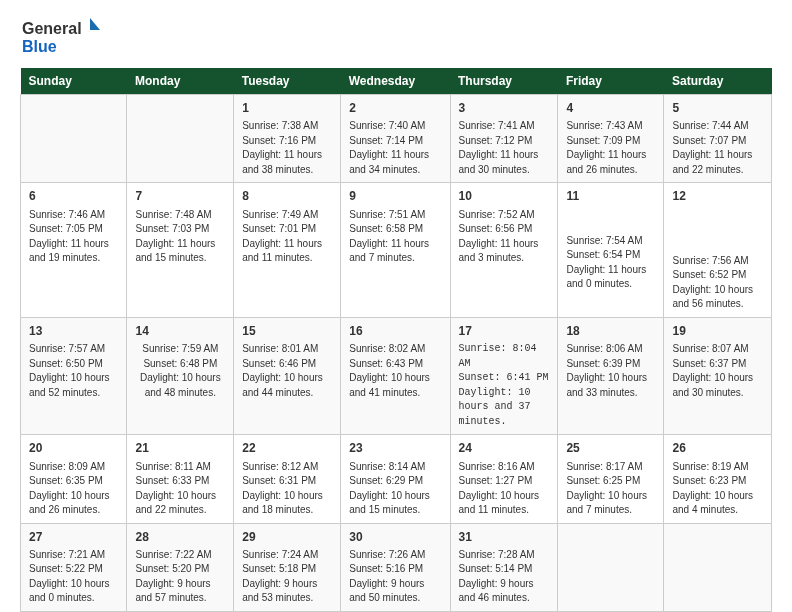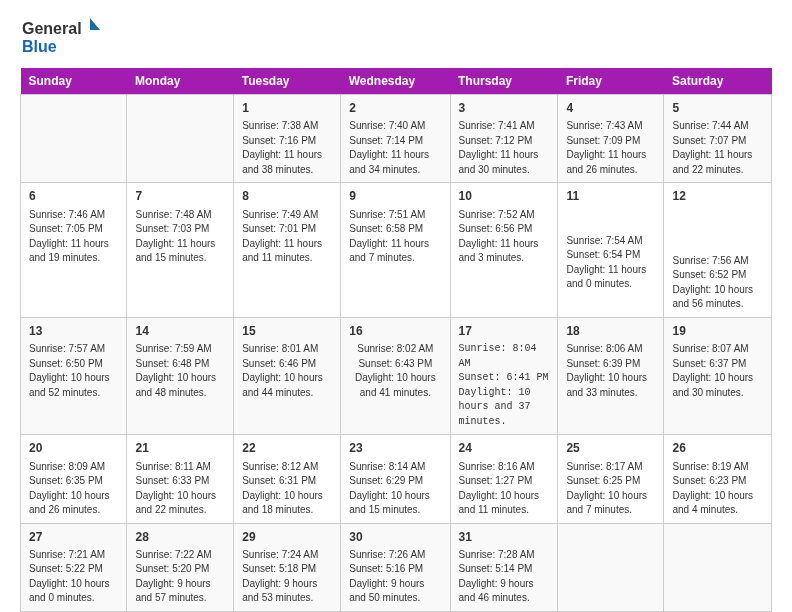--- a/index.html
+++ b/index.html
@@ -32,21 +32,21 @@
     .subtitle {
       font-size: 14px;
       color: #555;
     }
     table {
       width: 100%;
       border-collapse: collapse;
       font-size: 11px;
     }
     thead tr th {
-      background-color: #a21caf;
+      background-color: #14532d;
       color: #fff;
       padding: 6px 8px;
       text-align: left;
       font-size: 12px;
       font-weight: 600;
     }
     tbody tr td {
       border: 1px solid #ccc;
       padding: 5px 8px;
       vertical-align: top;
@@ -182,33 +182,33 @@
       </tr>
       <tr>
         <td>
           <span class="day-num">13</span>
           <div class="cell-info" style="white-space: pre-line;">Sunrise: 7:57 AM
 Sunset: 6:50 PM
 Daylight: 10 hours and 52 minutes.</div>
         </td>
         <td>
           <span class="day-num">14</span>
-          <div class="cell-info" style="white-space: pre-line;">Sunrise: 7:59 AM
+          <div class="cell-info" style="white-space: pre-line; text-align: center;">Sunrise: 7:59 AM
 Sunset: 6:48 PM
 Daylight: 10 hours and 48 minutes.</div>
         </td>
         <td>
           <span class="day-num">15</span>
           <div class="cell-info" style="white-space: pre-line;">Sunrise: 8:01 AM
 Sunset: 6:46 PM
 Daylight: 10 hours and 44 minutes.</div>
         </td>
         <td>
           <span class="day-num">16</span>
-          <div class="cell-info" style="white-space: pre-line; text-align: center;">Sunrise: 8:02 AM
+          <div class="cell-info" style="white-space: pre-line;">Sunrise: 8:02 AM
 Sunset: 6:43 PM
 Daylight: 10 hours and 41 minutes.</div>
         </td>
         <td>
           <span class="day-num">17</span>
           <div class="cell-info" style="white-space: pre-line; font-family: Liberation Mono, monospace;">Sunrise: 8:04 AM
 Sunset: 6:41 PM
 Daylight: 10 hours and 37 minutes.</div>
         </td>
         <td>

